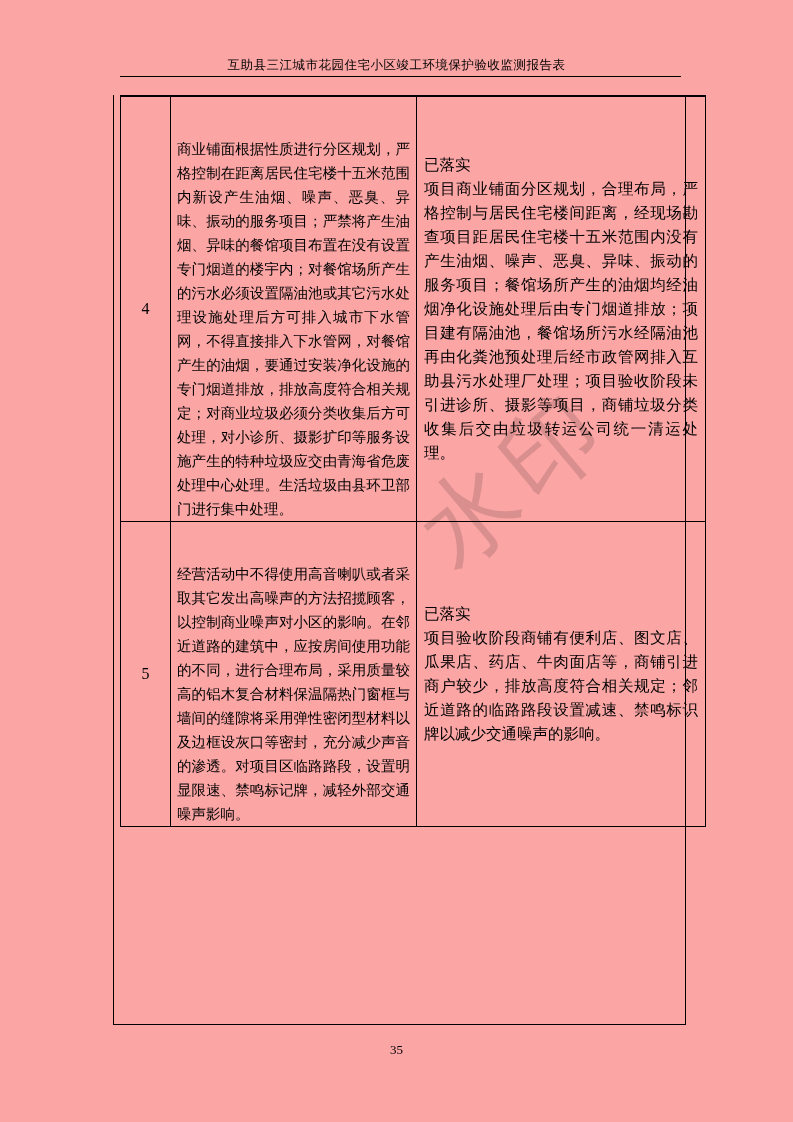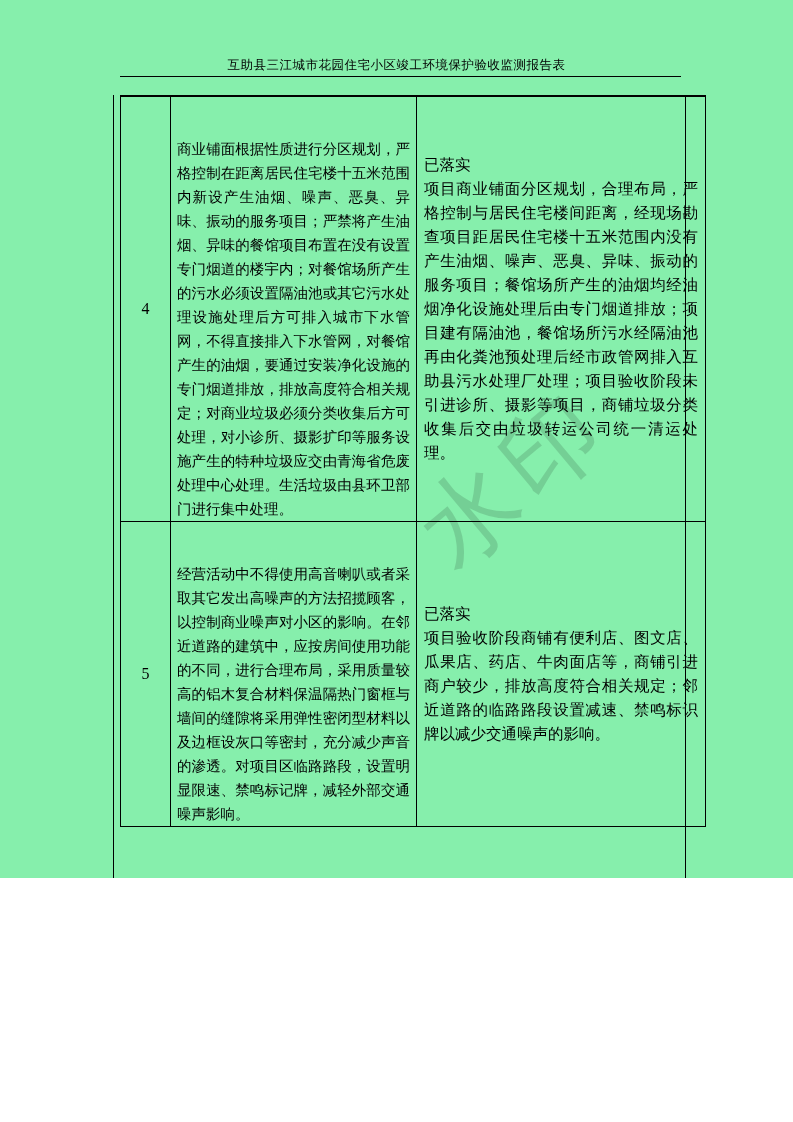--- a/index.html
+++ b/index.html
@@ -1,19 +1,19 @@
 <!DOCTYPE html>
 <html><head>
 <meta charset="utf-8">
 <style>
   html, body { margin:0; padding:0; background:#ffffff; }
   .page {
     position:relative;
-    width:793px; height:878px;
-    background:#86efac;
+    width:793px; height:1122px;
+    background:#fca5a5;
     overflow:hidden;
     font-family:"Liberation Serif","DejaVu Serif",serif;
     color:#000;
   }
   .header-title {
     position:absolute; top:57px; left:0; width:793px;
     text-align:center;
     font-size:12.5px; line-height:16px;
     letter-spacing:0.5px;
     z-index:2;

